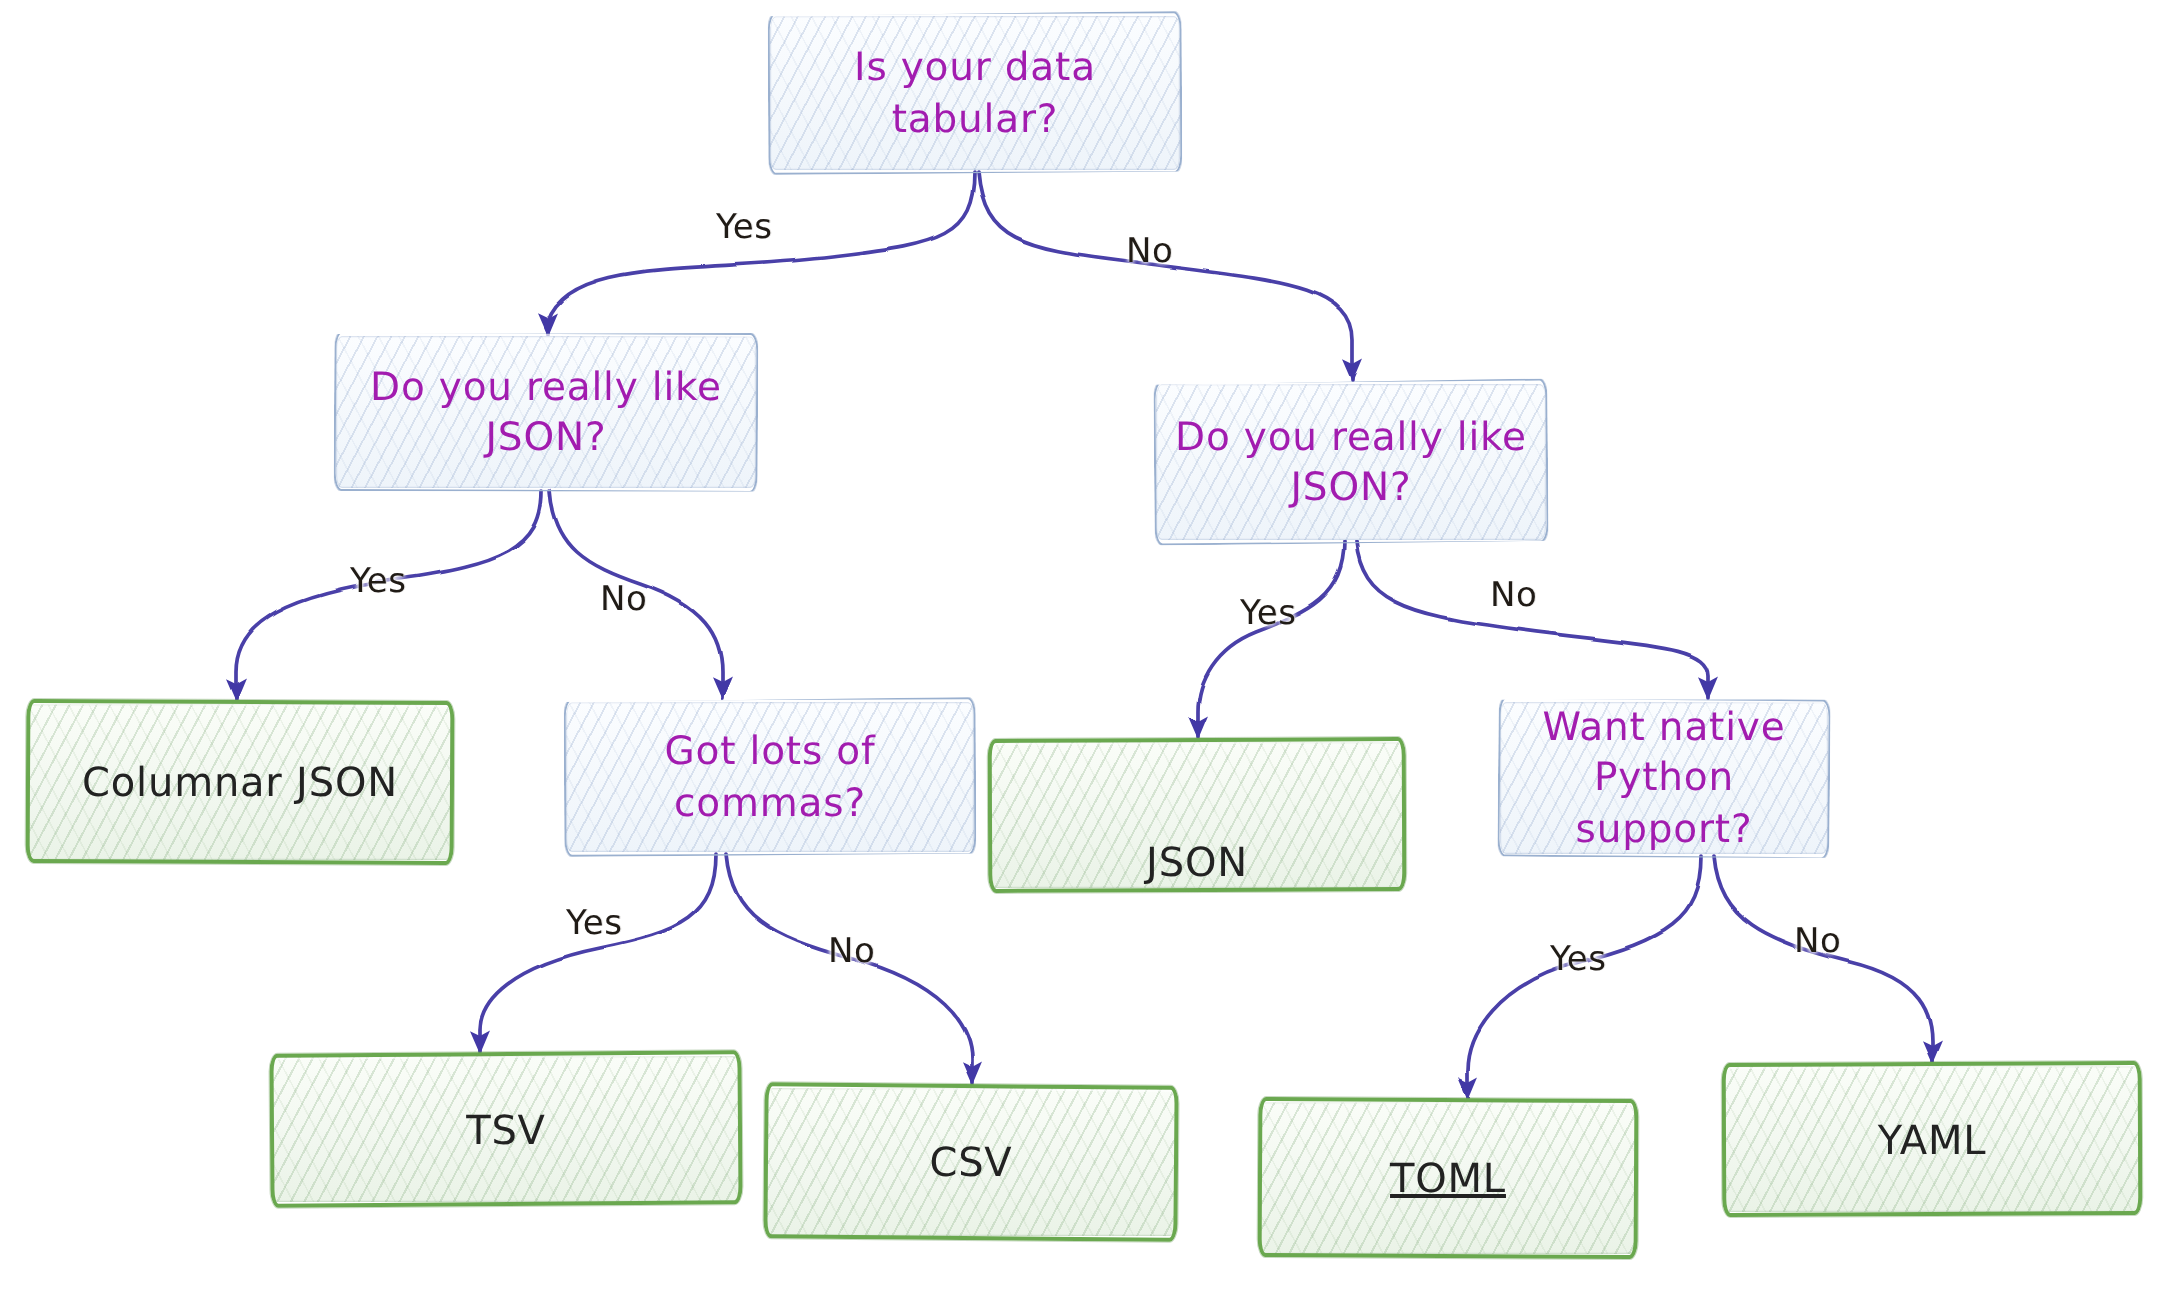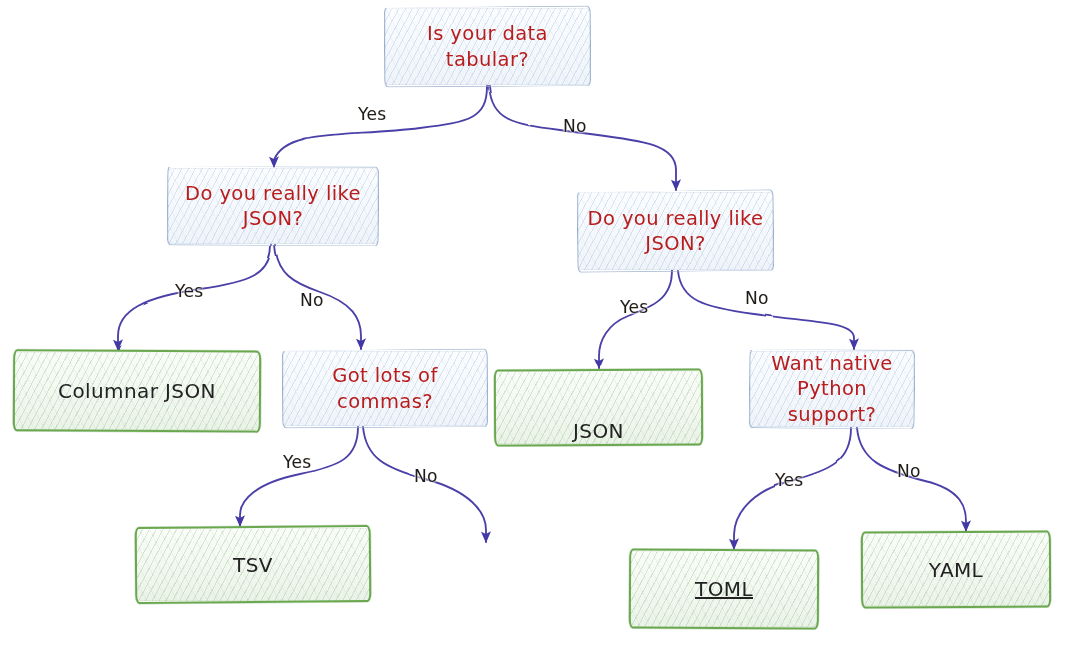--- a/index.html
+++ b/index.html
@@ -28,21 +28,21 @@
     border-radius:3px/6px;
   }
   .node::after{
     content:"";position:absolute;inset:-2px -1px;z-index:2;
     border-radius:4px/9px;
     pointer-events:none;
   }
 
   
   .decision{
-    color:#b91c1c;
+    color:#a21caf;
     font-size:19.5px;
   }
   .decision::before{
     background:
       repeating-linear-gradient(118deg,
         rgba(148,170,205,.30) 0px, rgba(148,170,205,.30) .9px,
         rgba(255,255,255,0) .9px, rgba(255,255,255,0) 6px),
       repeating-linear-gradient(62deg,
         rgba(160,180,210,.13) 0px, rgba(160,180,210,.13) .8px,
         rgba(255,255,255,0) .8px, rgba(255,255,255,0) 9px),
@@ -144,21 +144,21 @@
   <div class="node decision sk2" style="left:168px;top:168px;width:210px;height:76px;">
     <span class="cap">Do you really like
 JSON?</span>
   </div>
 
   <div class="node decision sk3" style="left:578px;top:192px;width:195px;height:78px;">
     <span class="cap">Do you really like
 JSON?</span>
   </div>
 
-  <div class="node terminal sk2" style="left:14px;top:352px;width:246px;height:78px;">
+  <div class="node terminal sk2" style="left:14px;top:352px;width:212px;height:78px;">
     <span class="cap">Columnar JSON</span>
   </div>
 
   <div class="node decision sk1" style="left:259px;top:351px;width:204px;height:75px;margin-left:24px;">
     <span class="cap">Got lots of
 commas?</span>
   </div>
 
   <div class="node terminal sk1" style="left:495px;top:371px;width:207px;height:73px;align-items:flex-end;">
     <span class="cap">JSON</span>
@@ -166,26 +166,29 @@
 
   <div class="node decision sk4" style="left:750px;top:351px;width:164px;height:76px;">
     <span class="cap">Want native
 Python support?</span>
   </div>
 
   <div class="node terminal sk3" style="left:136px;top:528px;width:234px;height:73px;">
     <span class="cap">TSV</span>
   </div>
 
+  <div class="node terminal sk4" style="left:383px;top:544px;width:205px;height:74px;">
+    <span class="cap">CSV</span>
+  </div>
 
   <div class="node terminal sk2" style="left:630px;top:551px;width:188px;height:76px;text-decoration:underline;">
     <span class="cap">TOML</span>
   </div>
 
-  <div class="node terminal sk1" style="left:862px;top:533px;width:188px;height:73px;">
+  <div class="node terminal sk1" style="left:862px;top:533px;width:208px;height:73px;">
     <span class="cap">YAML</span>
   </div>
 
   <div class="edge-label" style="left:358px;top:104px;">Yes</div>
   <div class="edge-label" style="left:563px;top:116px;">No</div>
   <div class="edge-label" style="left:175px;top:281px;">Yes</div>
   <div class="edge-label" style="left:300px;top:290px;">No</div>
   <div class="edge-label" style="left:620px;top:297px;">Yes</div>
   <div class="edge-label" style="left:745px;top:288px;">No</div>
   <div class="edge-label" style="left:283px;top:452px;">Yes</div>

